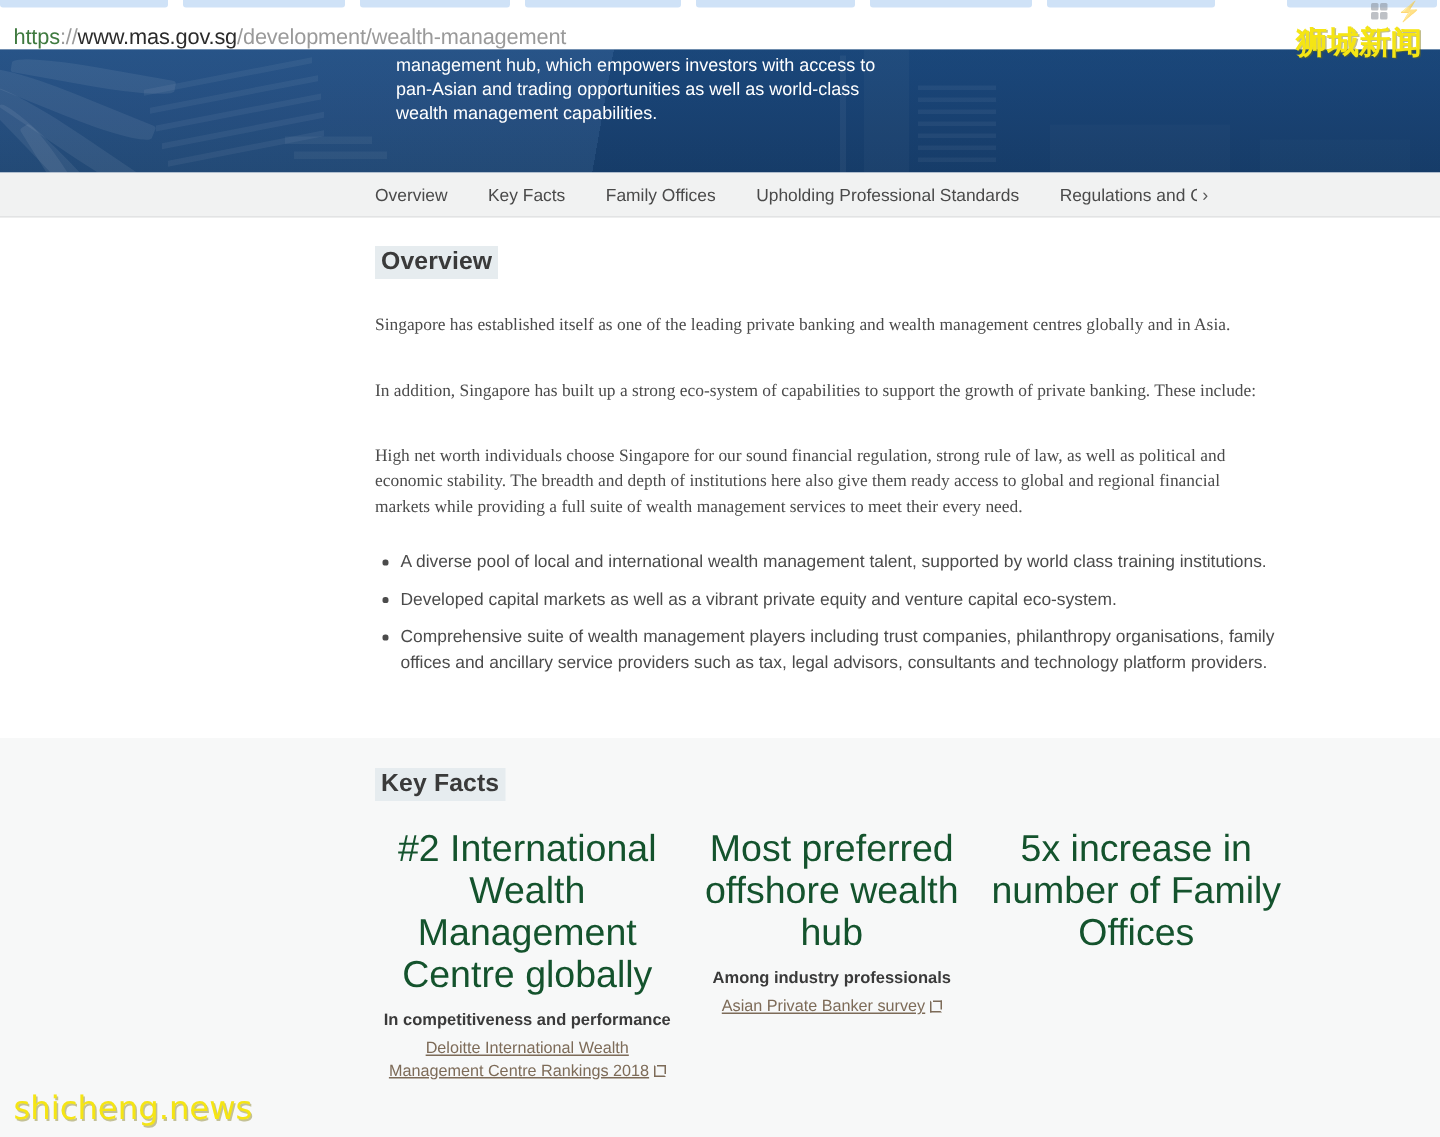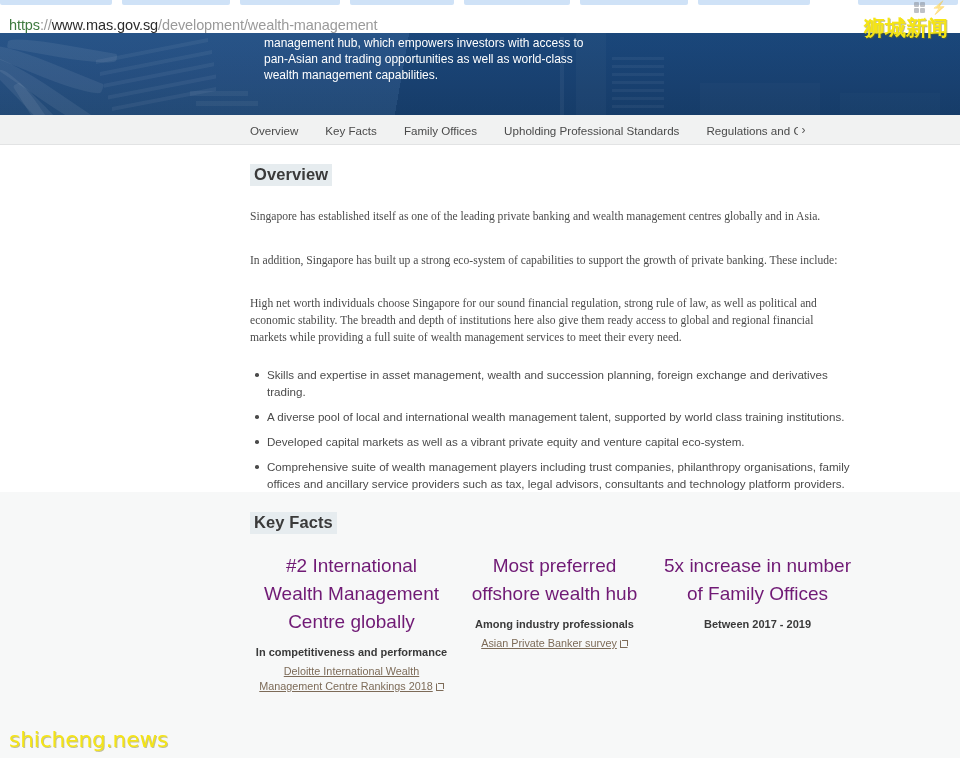--- a/index.html
+++ b/index.html
@@ -197,23 +197,23 @@
     display: flex;
     margin-top: 18px;
   }
   .kf-card {
     width: 203px;
     text-align: center;
     padding: 0 4px;
     box-sizing: border-box;
   }
   .kf-title {
-    font-size: 19px;
+    font-size: 25px;
     line-height: 28px;
-    color: #701a75;
+    color: #14532d;
     font-weight: normal;
     margin: 0;
   }
   .kf-sub {
     font-size: 11px;
     font-weight: bold;
     color: #3a3a3a;
     line-height: 15px;
     margin-top: 9px;
   }
@@ -356,21 +356,20 @@
   </div>
 </nav>
 
 <div id="main">
   <div id="content-col">
     <div id="overview-heading" class="sec-heading">Overview</div>
     <p id="p1" class="body-p">Singapore has established itself as one of the leading private banking and wealth management centres globally and in Asia.</p>
     <p id="p3" class="body-p">In addition, Singapore has built up a strong eco-system of capabilities to support the growth of private banking. These include:</p>
     <p id="p2" class="body-p">High net worth individuals choose Singapore for our sound financial regulation, strong rule of law, as well as political and economic stability. The breadth and depth of institutions here also give them ready access to global and regional financial markets while providing a full suite of wealth management services to meet their every need.</p>
     <ul id="bullets">
-      <li>Skills and expertise in asset management, wealth and succession planning, foreign exchange and derivatives trading.</li>
       <li>A diverse pool of local and international wealth management talent, supported by world class training institutions.</li>
       <li>Developed capital markets as well as a vibrant private equity and venture capital eco-system.</li>
       <li>Comprehensive suite of wealth management players including trust companies, philanthropy organisations, family offices and ancillary service providers such as tax, legal advisors, consultants and technology platform providers.</li>
     </ul>
   </div>
 </div>
 
 <section id="keyfacts">
   <div id="keyfacts-inner">
     <div id="keyfacts-heading" class="sec-heading">Key Facts</div>
@@ -383,21 +382,20 @@
       </div>
 
       <div class="kf-card">
         <div class="kf-title">Most preferred offshore wealth hub</div>
         <div class="kf-sub">Among industry professionals</div>
         <a class="kf-link"><span>Asian Private Banker survey</span><span class="ext-icon"></span></a>
       </div>
 
       <div class="kf-card">
         <div class="kf-title">5x increase in number of Family Offices</div>
-        <div class="kf-sub">Between 2017 - 2019</div>
       </div>
 
     </div>
   </div>
 </section>
 
 <div id="wm-icons">
   <div id="qr-icon">
       <span></span>
       <span></span>

